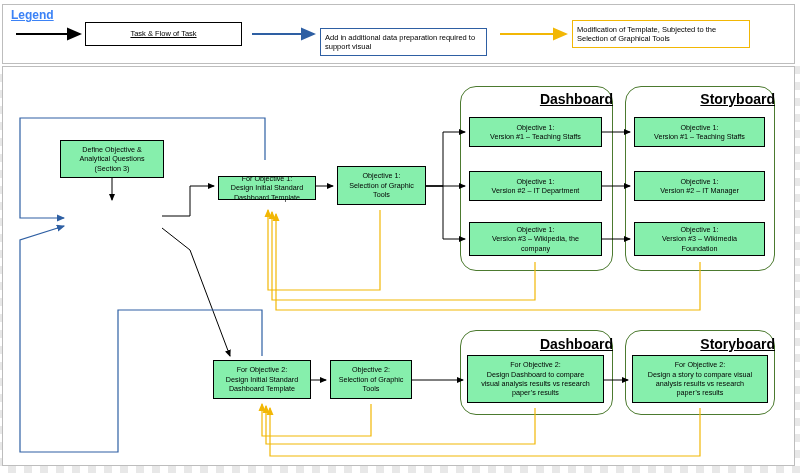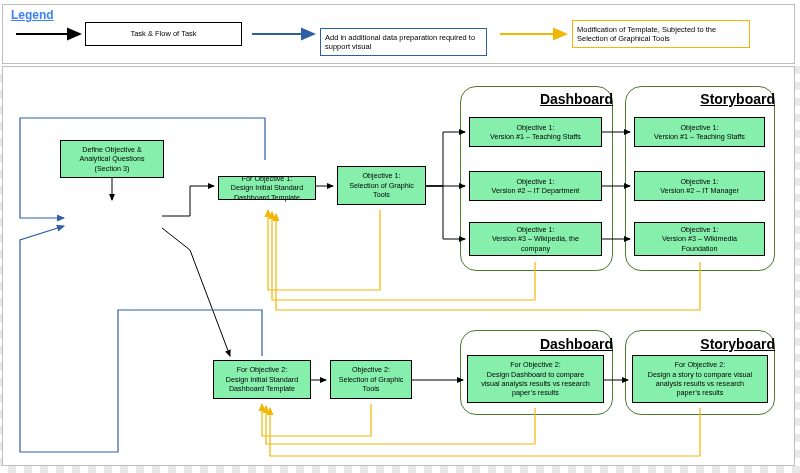--- a/index.html
+++ b/index.html
@@ -38,21 +38,21 @@
   .lg-label{
     position:absolute;
     box-sizing:border-box;
     font-size:7.5px;
     line-height:1.25;
     color:#000;
     background:#fff;
     display:flex;align-items:center;
     padding:2px 4px;
   }
-  .lg-label.center{justify-content:center;text-align:center;}
+  .lg-label.center{justify-content:center;text-align:center;text-decoration:underline;}
   .node{
     position:absolute;
     box-sizing:border-box;
     background:#86efac;
     border:1px solid #000000;
     font-size:7.2px;
     line-height:1.3;
     color:#000;
     display:flex;
     align-items:center;

